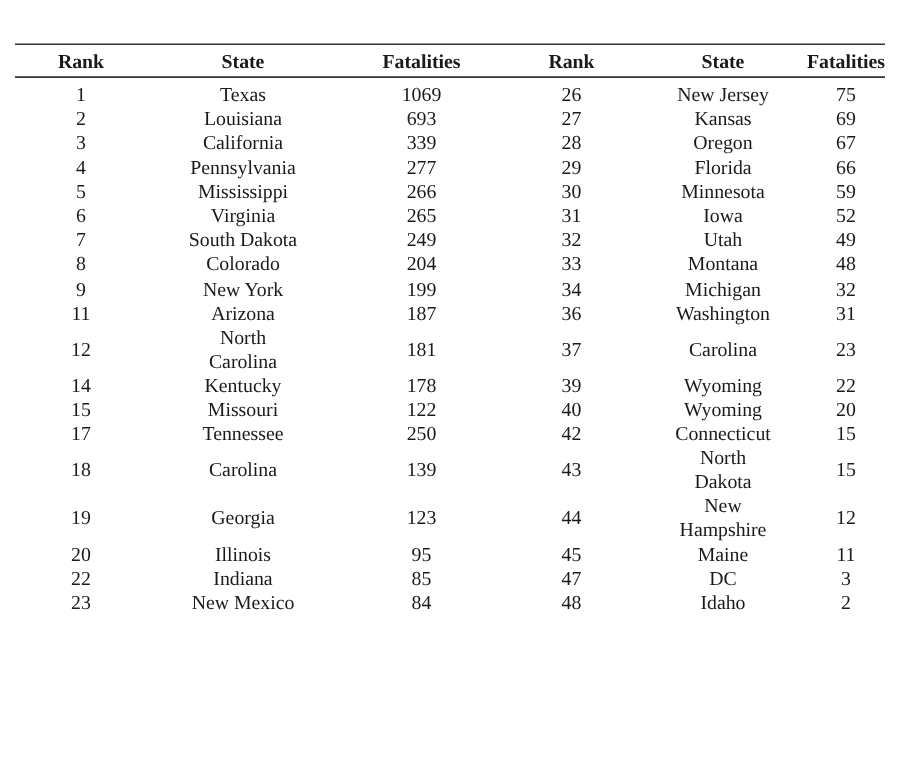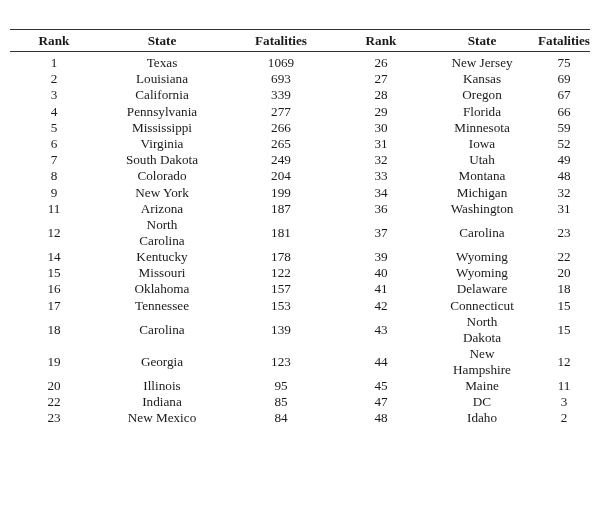--- a/index.html
+++ b/index.html
@@ -180,31 +180,23 @@
         </tr>
         <tr class="single">
           <td>15</td>
           <td class="state-cell">Missouri</td>
           <td>122</td>
           <td>40</td>
           <td class="state-cell">Wyoming</td>
           <td>20</td>
         </tr>
         <tr class="single">
-          <td>16</td>
-          <td class="state-cell">Oklahoma</td>
-          <td>157</td>
-          <td>41</td>
-          <td class="state-cell">Delaware</td>
-          <td>18</td>
-        </tr>
-        <tr class="single">
           <td>17</td>
           <td class="state-cell">Tennessee</td>
-          <td>153</td>
+          <td>250</td>
           <td>42</td>
           <td class="state-cell">Connecticut</td>
           <td>15</td>
         </tr>
         <tr class="double">
           <td>18</td>
           <td class="state-cell">Carolina</td>
           <td>139</td>
           <td>43</td>
           <td class="state-cell">North<br>Dakota</td>

